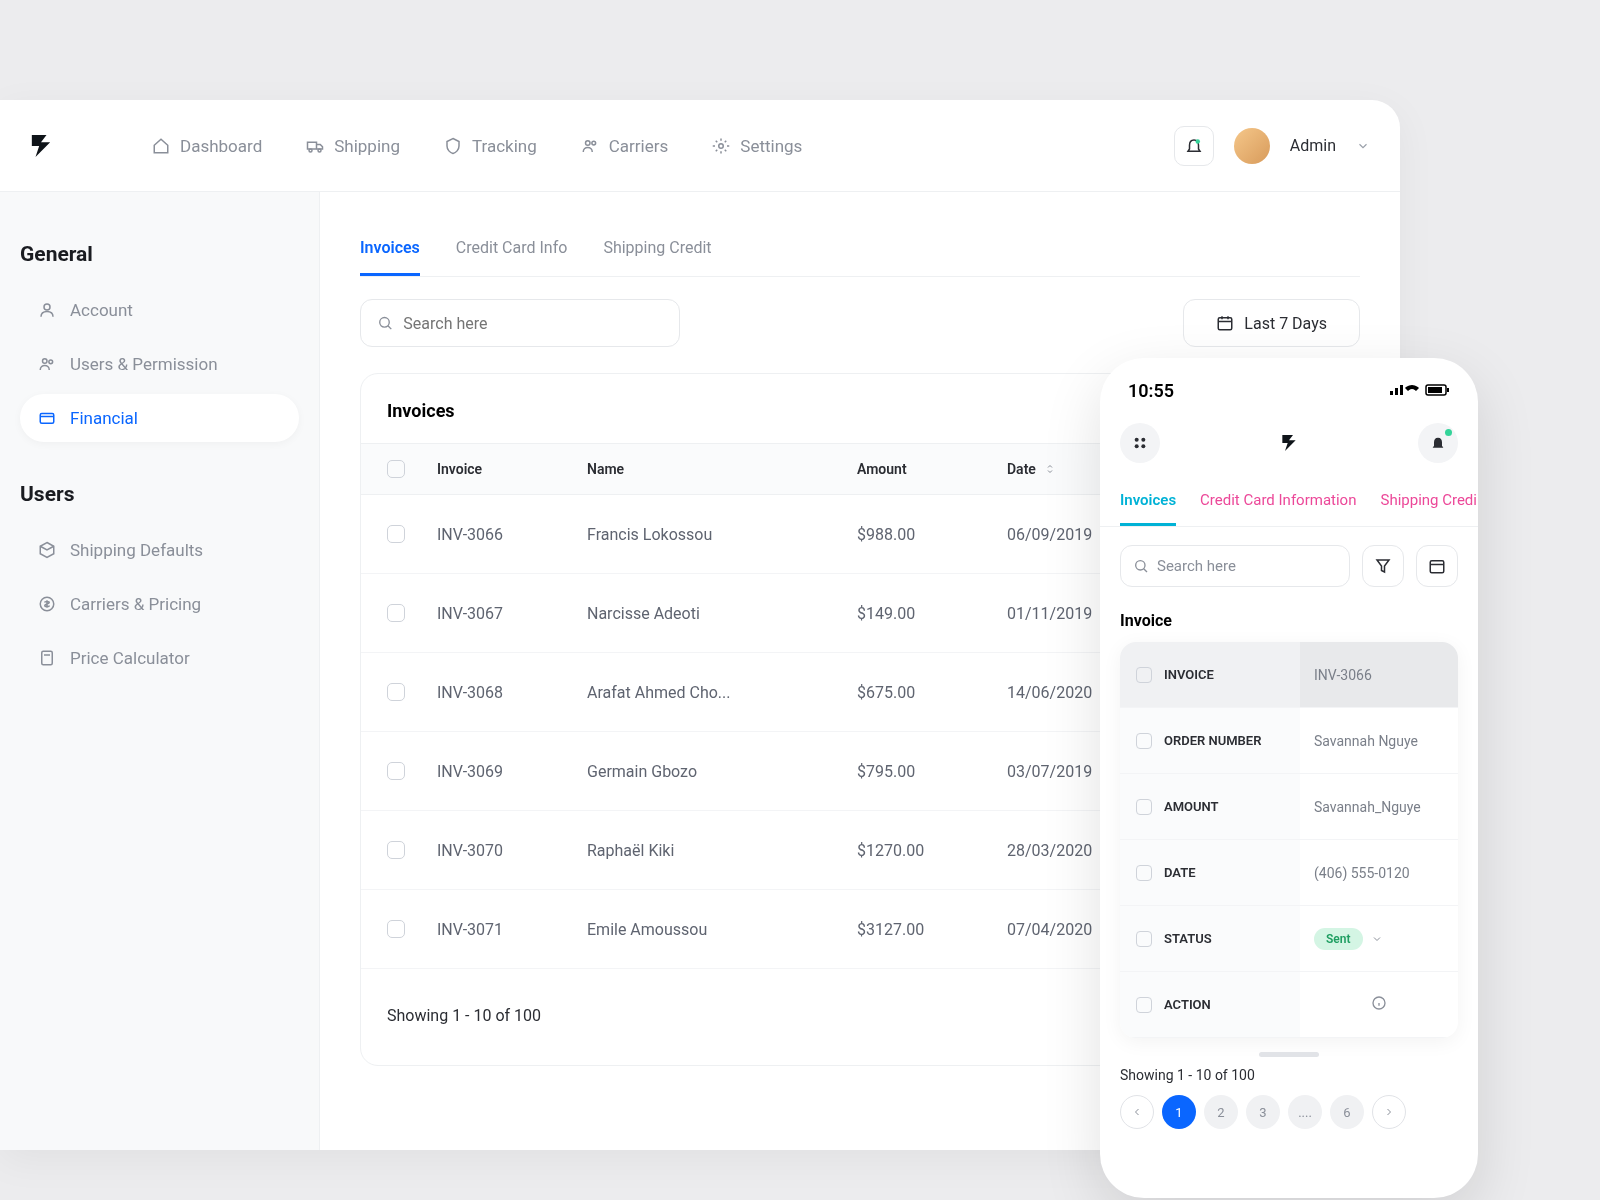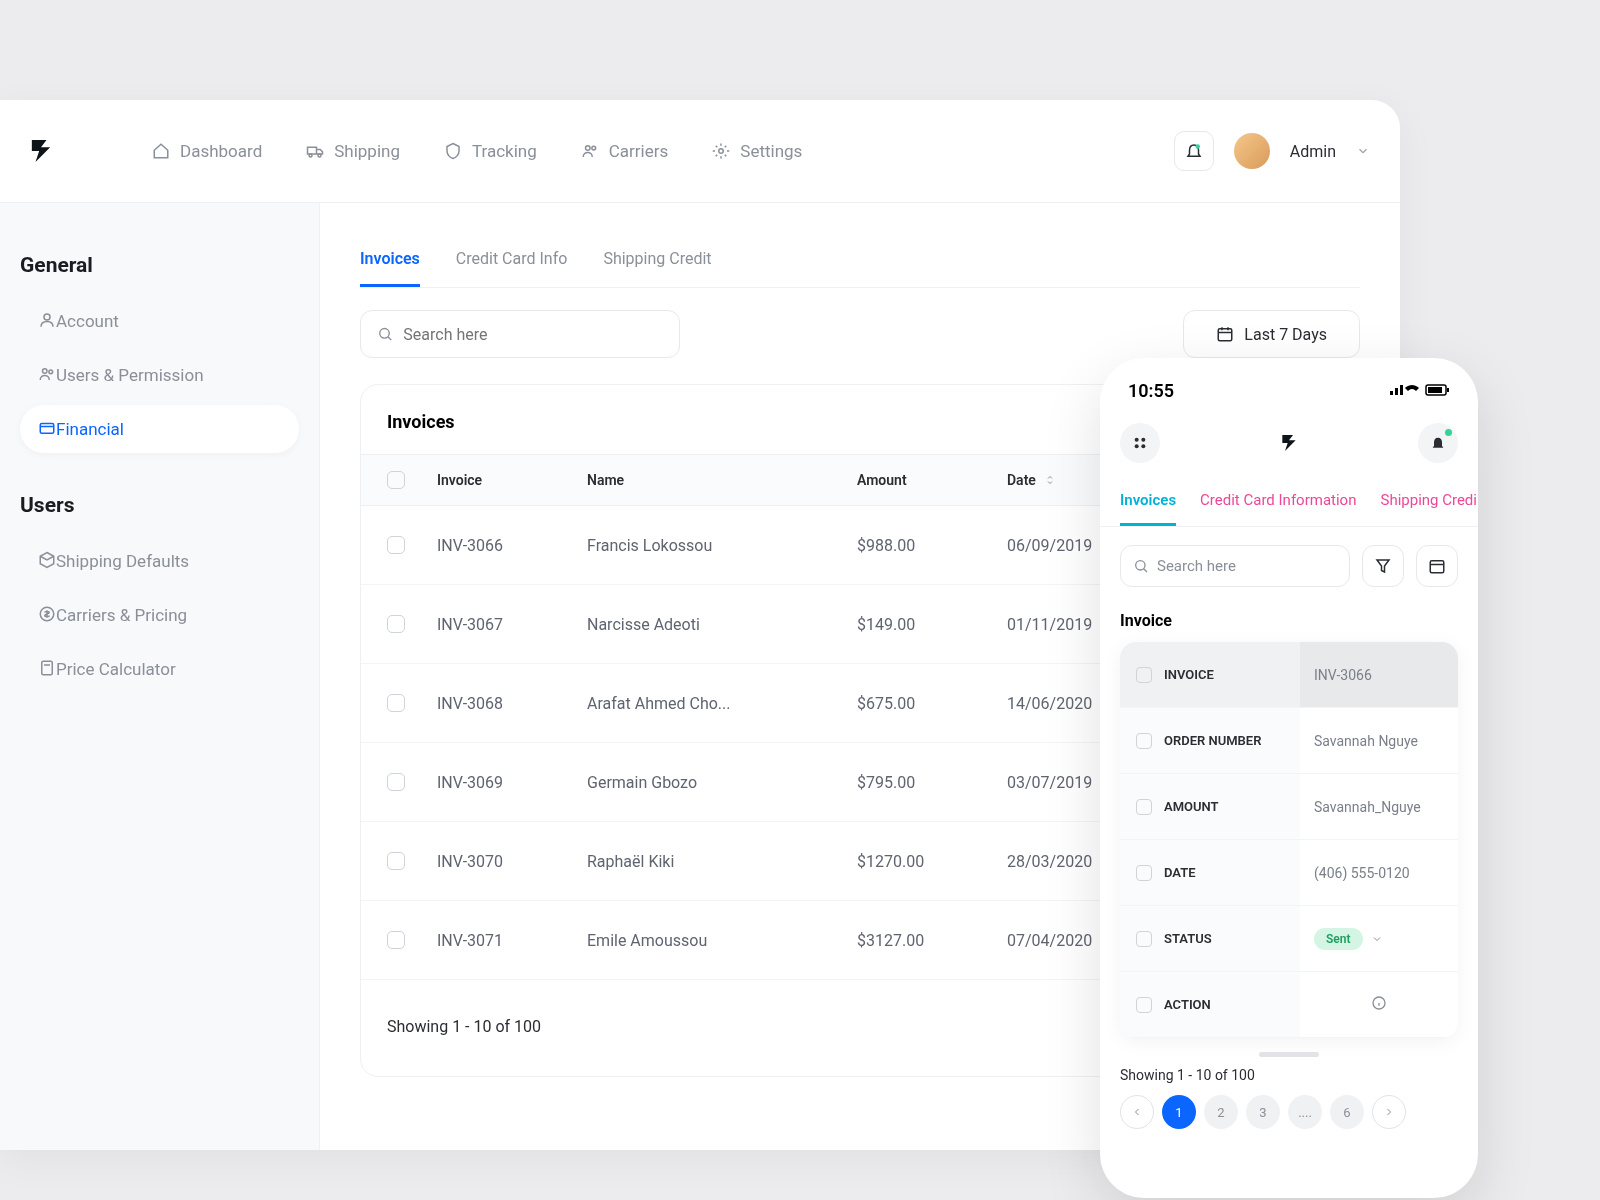--- a/index.html
+++ b/index.html
@@ -11,40 +11,40 @@
   left: 0;
   width: 1400px;
   height: 1050px;
   background: #fff;
   border-radius: 0 28px 0 0;
   box-shadow: 0 10px 40px rgba(0,0,0,0.05);
   overflow: hidden;
 }
 
 .topbar {
-  height: 103px;
+  height: 92px;
   border-bottom: 1px solid #eef0f2;
   display: flex;
   align-items: center;
   padding: 0 30px;
 }
 .logo { width: 22px; height: 26px; margin-right: 100px; }
 .nav { display: flex; gap: 44px; }
 .nav-item { display: flex; align-items: center; gap: 10px; color: #8a8f99; font-size: 17px; cursor: pointer; }
 .nav-item svg { width: 18px; height: 18px; }
 .top-right { margin-left: auto; display: flex; align-items: center; gap: 20px; }
 .bell-box { width: 40px; height: 40px; border: 1px solid #e6e8eb; border-radius: 10px; display: flex; align-items: center; justify-content: center; cursor: pointer; }
 .avatar { width: 36px; height: 36px; border-radius: 50%; background: linear-gradient(135deg,#f5c78a,#d89b5b); }
 .admin-label { font-size: 16px; color: #2b2d33; }
 .chev-down { color: #9aa0aa; }
 
 .body { display: flex; height: calc(100% - 92px); }
 .sidebar { width: 320px; background: #f8f9fa; padding: 40px 20px; border-right: 1px solid #eef0f2; }
 .sb-sect { font-size: 21px; font-weight: 700; color: #1a1c21; margin-bottom: 20px; margin-top: 10px; }
-.sb-item { display: flex; align-items: flex-start; padding: 14px 18px; color: #8a8f99; font-size: 17px; border-radius: 26px; cursor: pointer; margin-bottom: 6px; }
+.sb-item { display: flex; align-items: center; gap: 14px; padding: 14px 18px; color: #8a8f99; font-size: 17px; border-radius: 26px; cursor: pointer; margin-bottom: 6px; }
 .sb-item.active { background: #fff; color: #0a66ff; box-shadow: 0 2px 8px rgba(0,0,0,0.04); }
 .sb-item svg { width: 18px; height: 18px; }
 
 .main { flex: 1; padding: 30px 40px; }
 .tabs { display: flex; gap: 36px; border-bottom: 1px solid #eef0f2; }
 .tab { padding: 16px 0; font-size: 16px; color: #8a8f99; cursor: pointer; border-bottom: 3px solid transparent; }
 .tab.active { color: #0a66ff; font-weight: 600; border-bottom-color: #0a66ff; }
 
 .search-row { display: flex; align-items: center; margin-top: 22px; gap: 20px; }
 .search-box { width: 320px; height: 48px; border: 1px solid #e6e8eb; border-radius: 12px; display: flex; align-items: center; padding: 0 16px; gap: 10px; }

